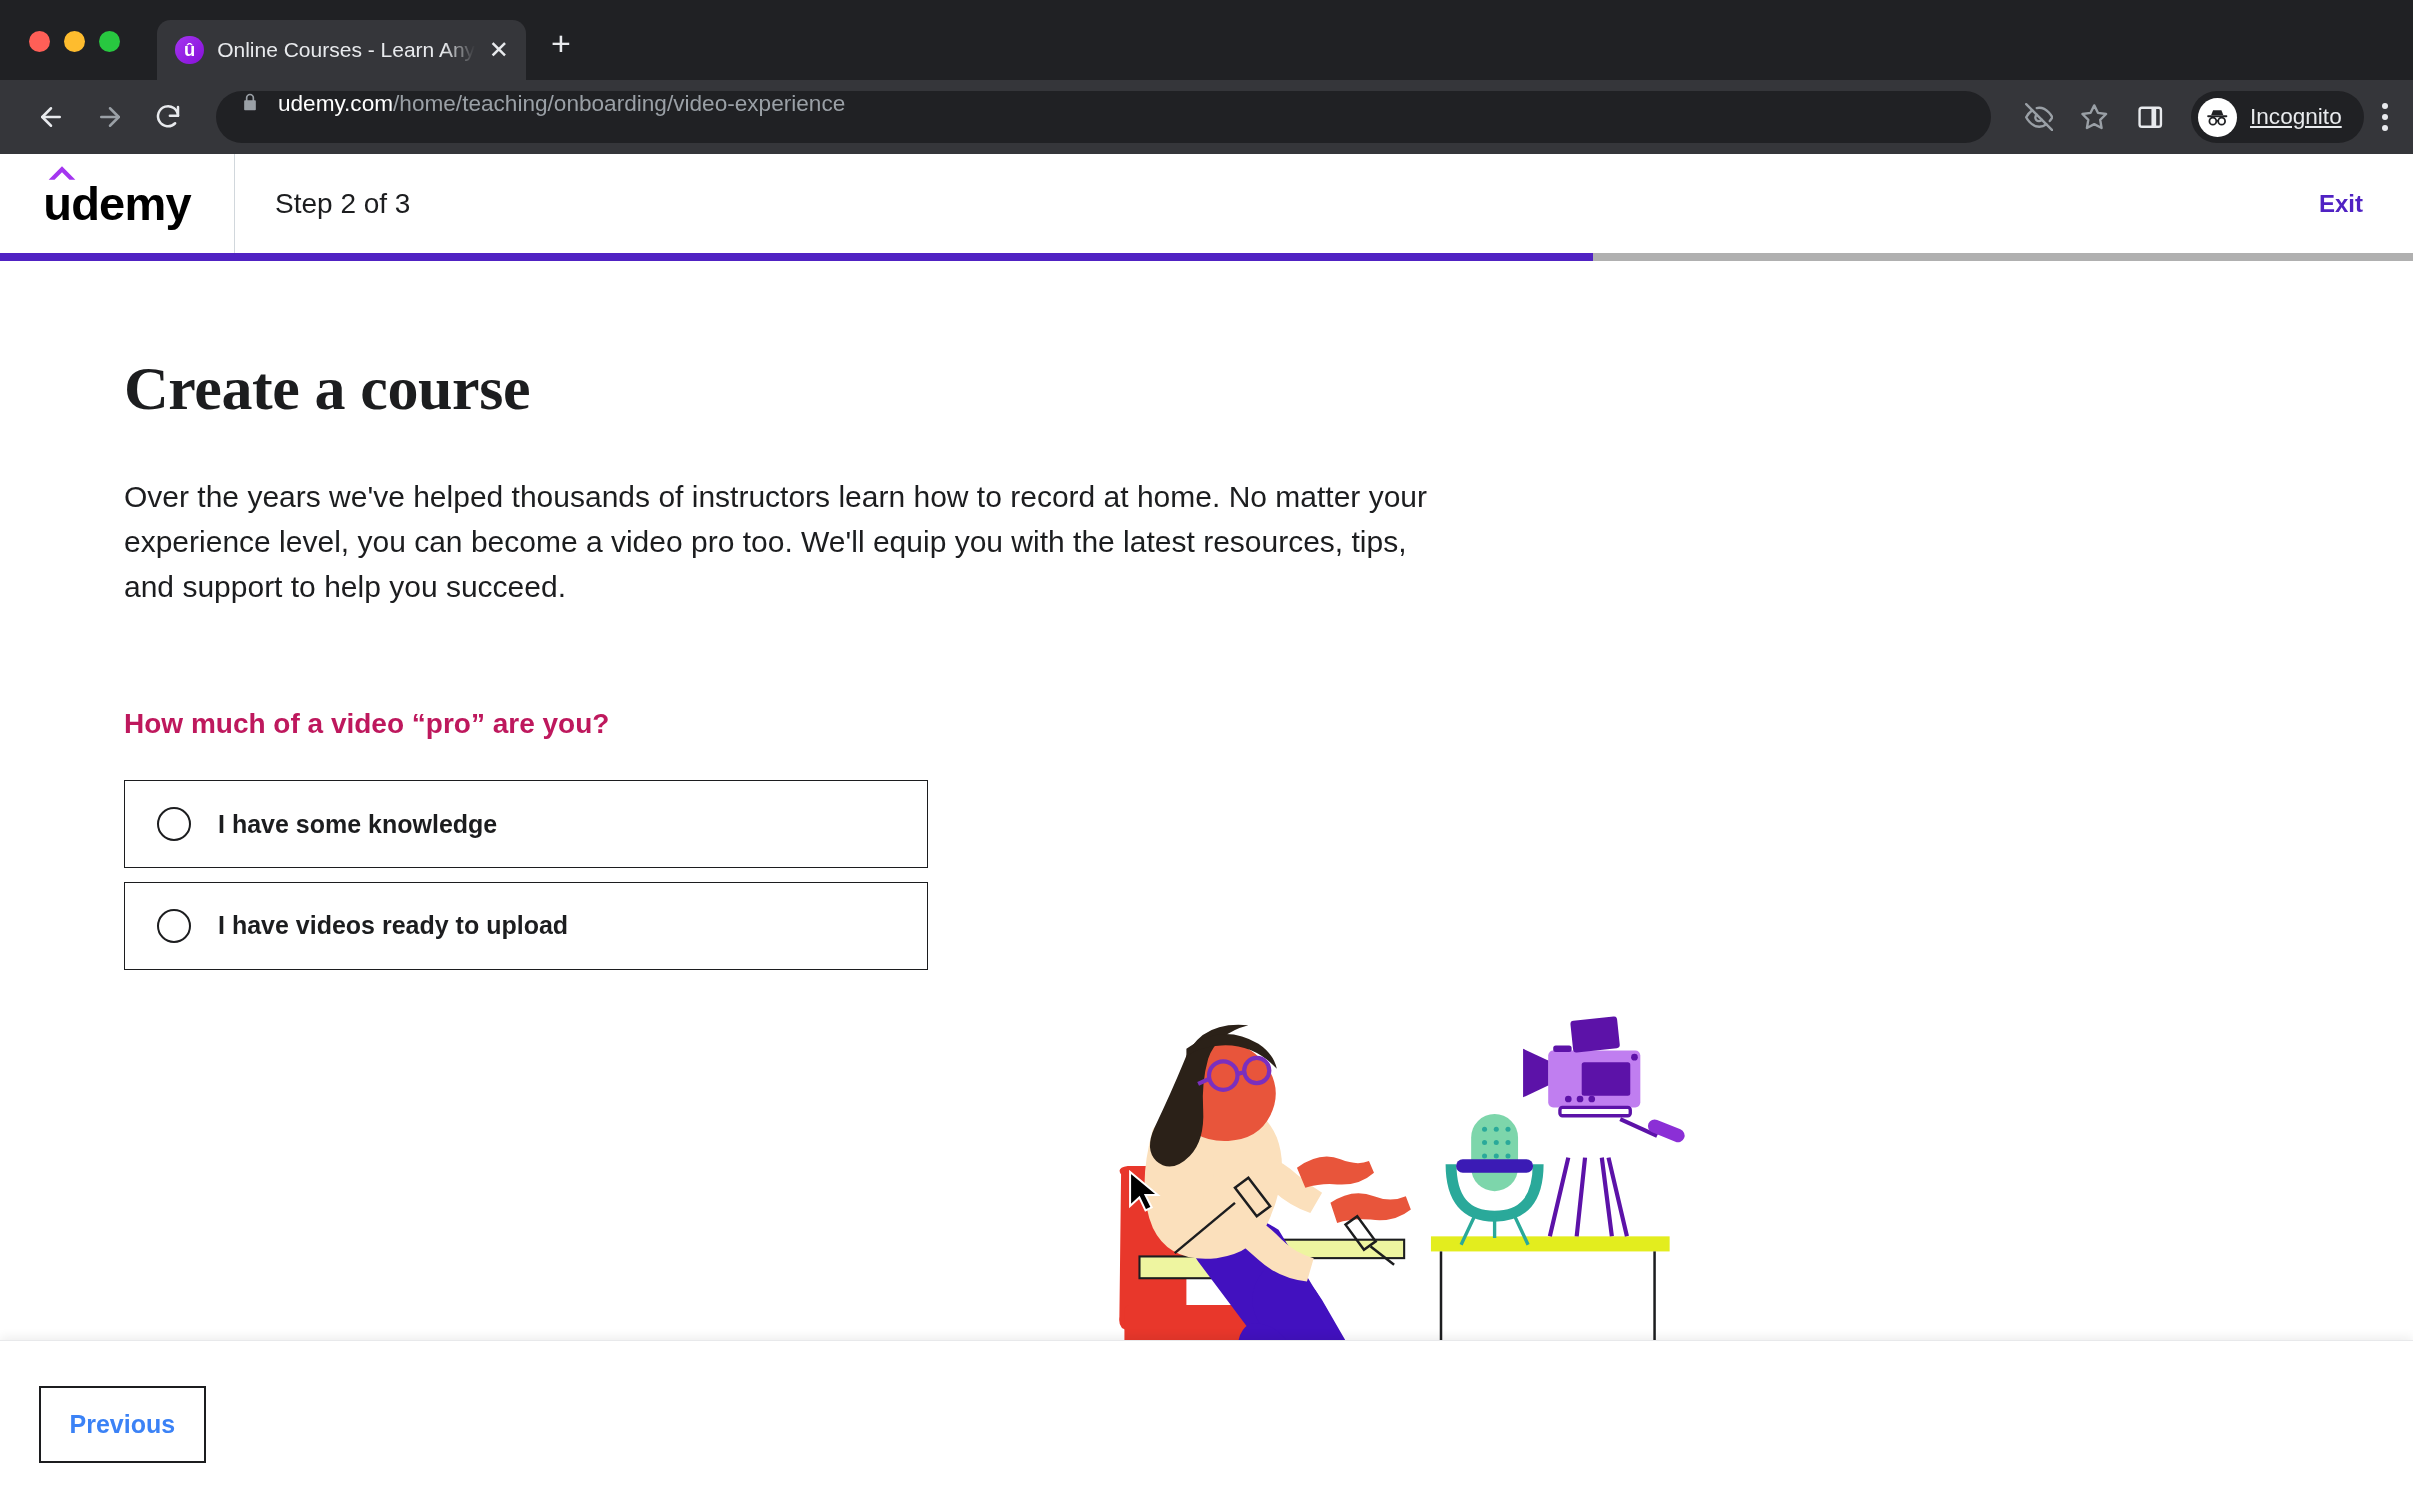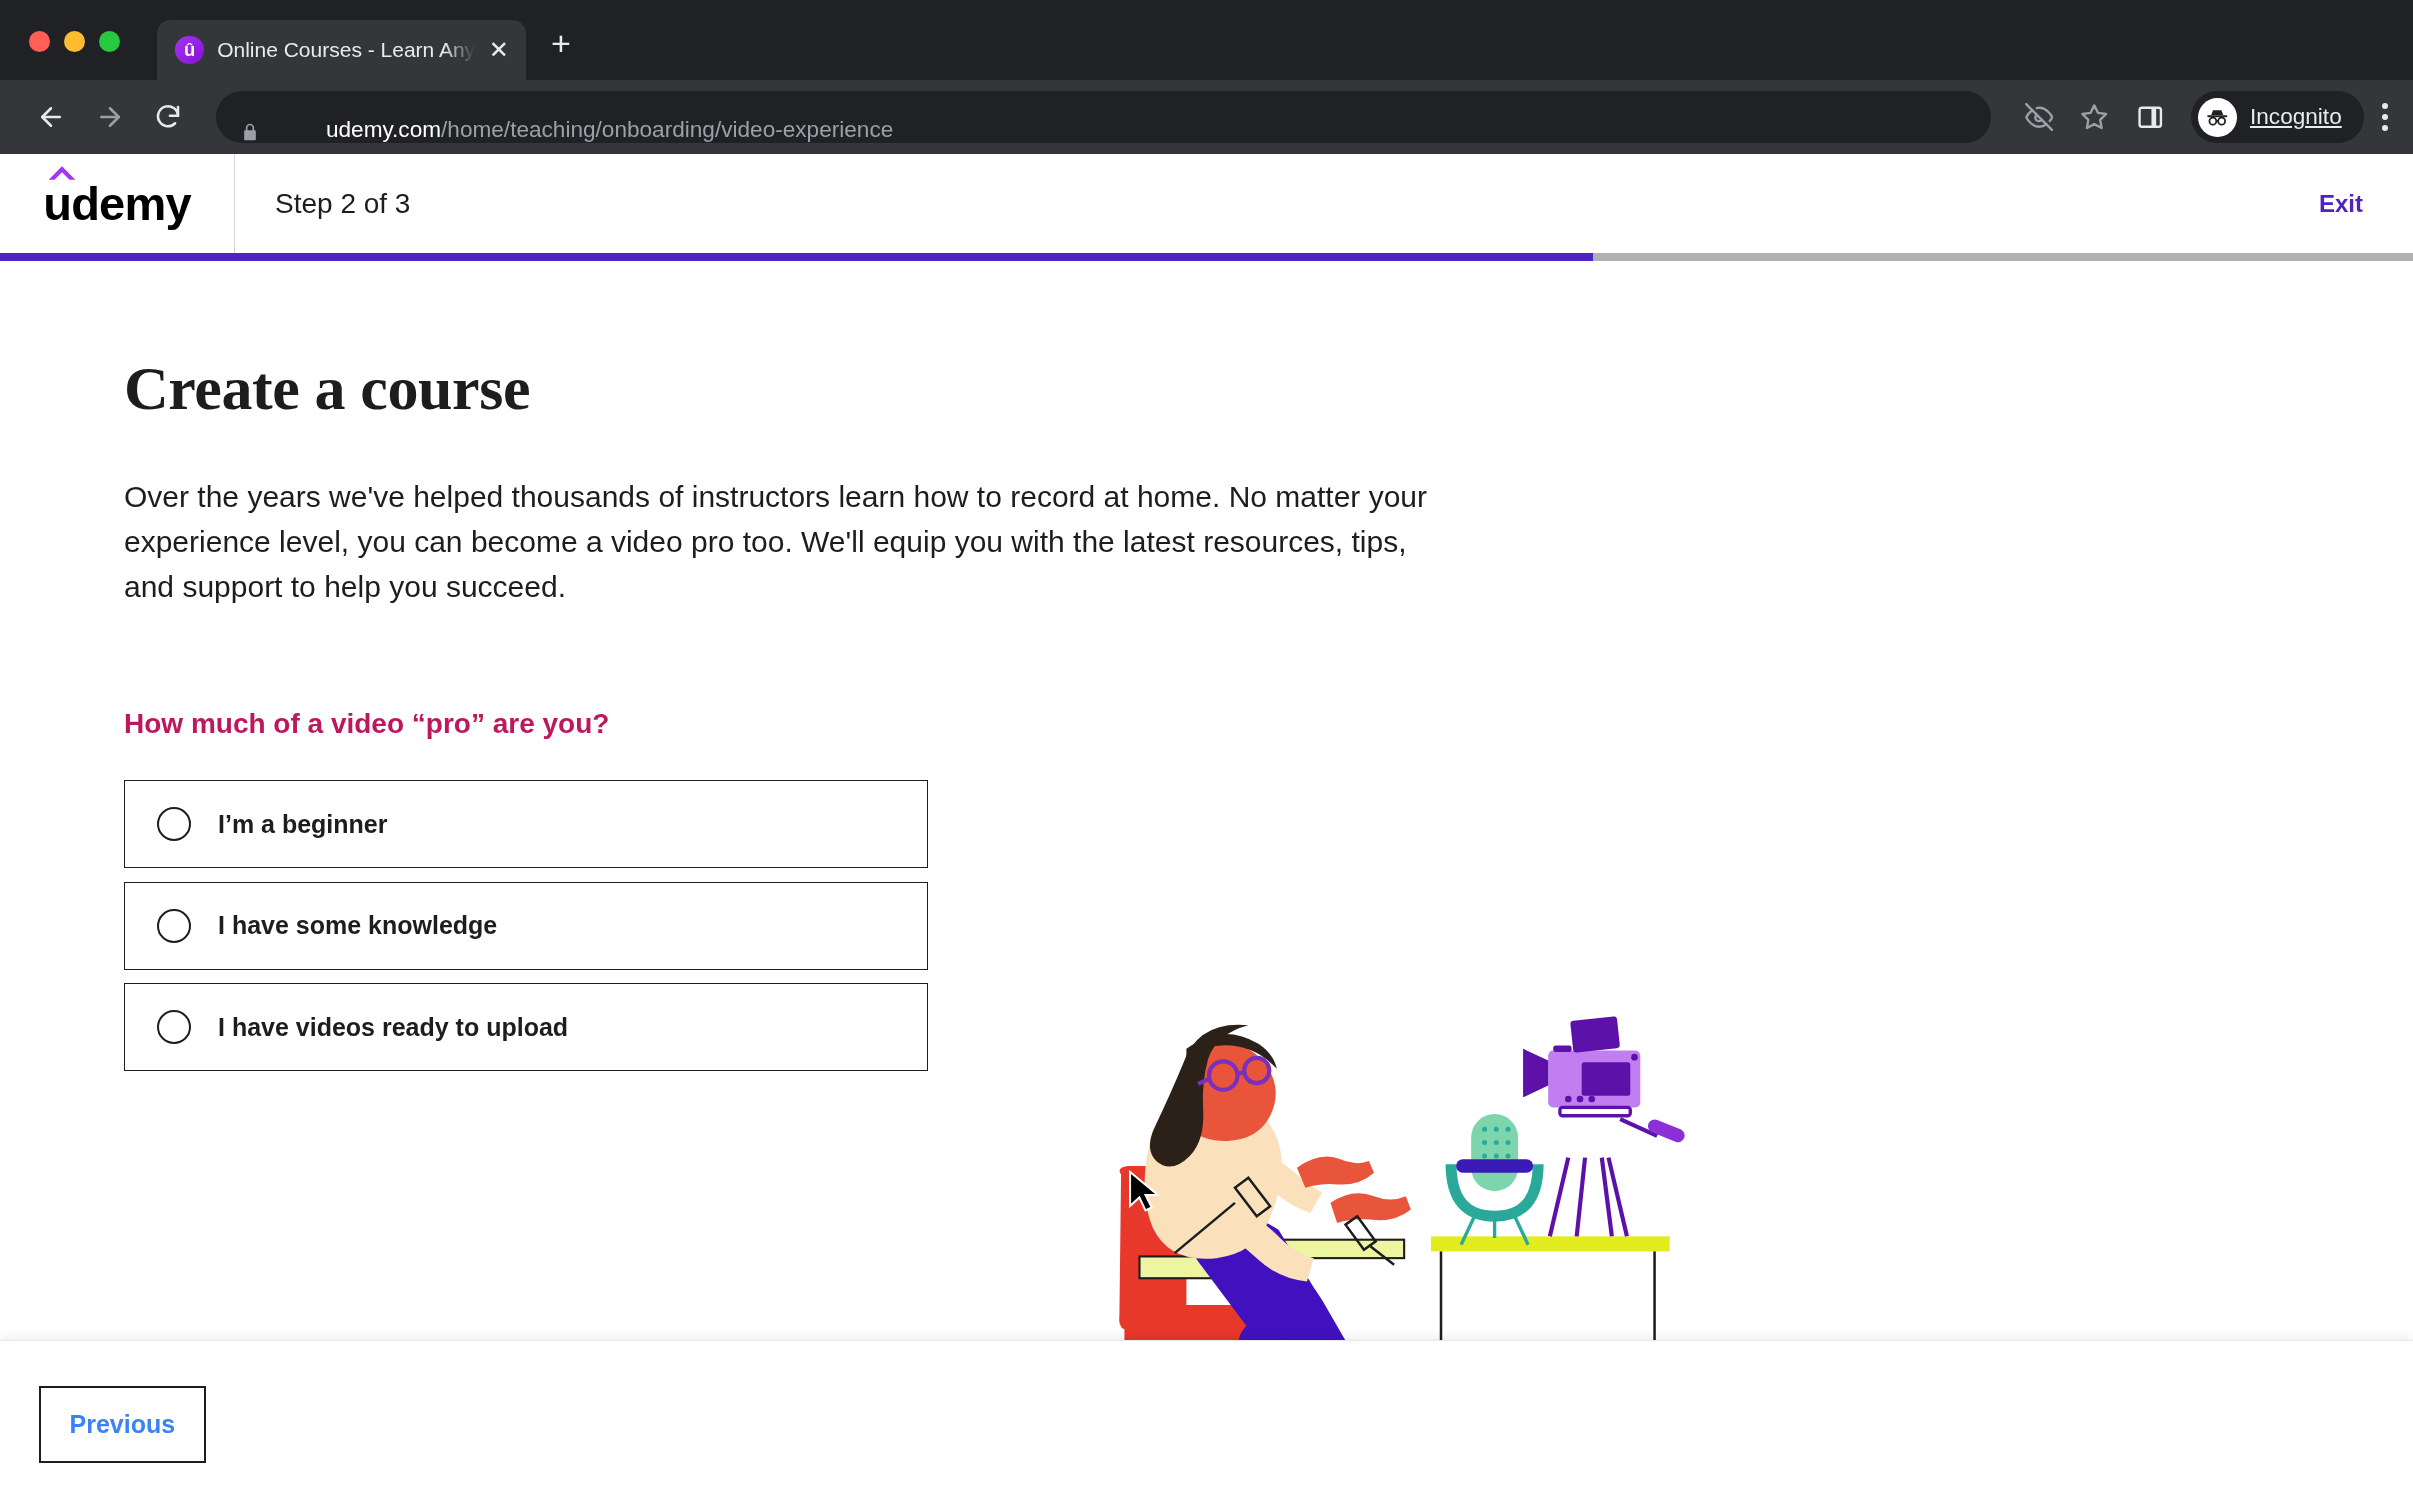--- a/index.html
+++ b/index.html
@@ -52,23 +52,22 @@
     height: 74px; background: #35363a;
     display: flex; align-items: center; padding: 0 25px; gap: 6.7px;
   }
   .navbtn {
     width: 52px; height: 52px; display: flex; align-items: center; justify-content: center;
     color: #e8eaed; flex-shrink: 0;
   }
   .navbtn svg { width: 30px; height: 30px; }
   .omnibox {
     flex: 1; height: 52px; background: #202124; border-radius: 26px;
-    display: flex; align-items: flex-end; padding: 0 23.5px; margin: 0 15px;
+    display: flex; align-items: flex-start; padding: 0 23.5px; margin: 0 15px;
     min-width: 0;
-    gap: 48px;
   }
   .lock { width: 20px; height: 22px; margin-right: 18.4px; flex-shrink: 0; }
   .url { font-size: 22.6px; color: #9aa0a6; white-space: nowrap; overflow: hidden; }
   .url .host { color: #ffffff; }
   .tool-icons { display: flex; align-items: center; gap: 3.4px; }
   .tool-icons .navbtn svg { width: 28.5px; height: 28.5px; }
   .incognito-pill {
     height: 52px; background: #202124; border-radius: 26px;
     display: flex; align-items: center; gap: 13.4px; padding: 0 22px 0 6.7px;
     margin-left: 11.7px;
@@ -260,24 +259,20 @@
       <div class="progress-fill" id="progress-fill" style="width: 66%;"></div>
     </div>
 
     <div class="content">
       <div class="inner">
         <h1 class="title">Create a course</h1>
         <p class="lede">Over the years we've helped thousands of instructors learn how to record at home. No matter your experience level, you can become a video pro too. We'll equip you with the latest resources, tips, and support to help you succeed.</p>
         <h2 class="question">How much of a video “pro” are you?</h2>
 
         <div class="options">
-          <div class="option">
-            <span class="radio"></span>
-            <span class="option-label">I’m a beginner</span>
-          </div>
           <div class="option">
             <span class="radio"></span>
             <span class="option-label">I have some knowledge</span>
           </div>
           <div class="option">
             <span class="radio"></span>
             <span class="option-label">I have videos ready to upload</span>
           </div>
         </div>
       </div>

